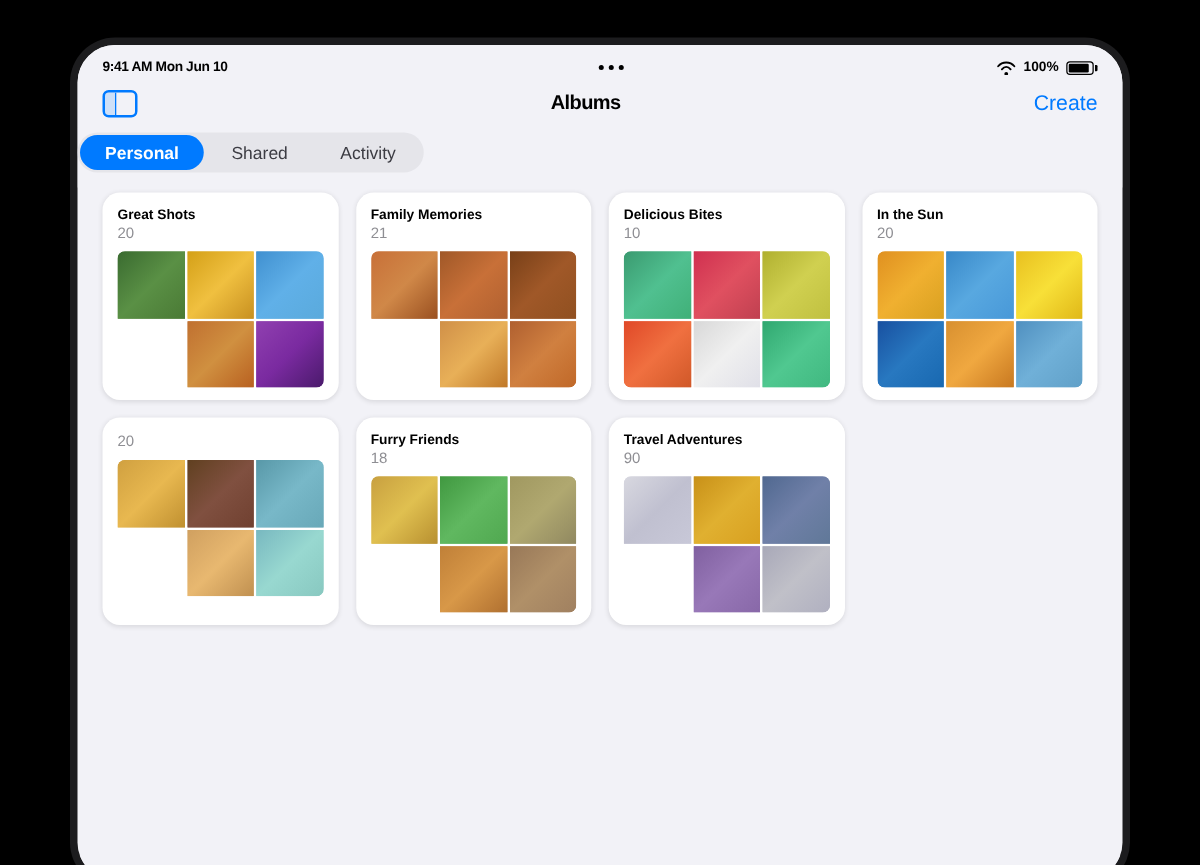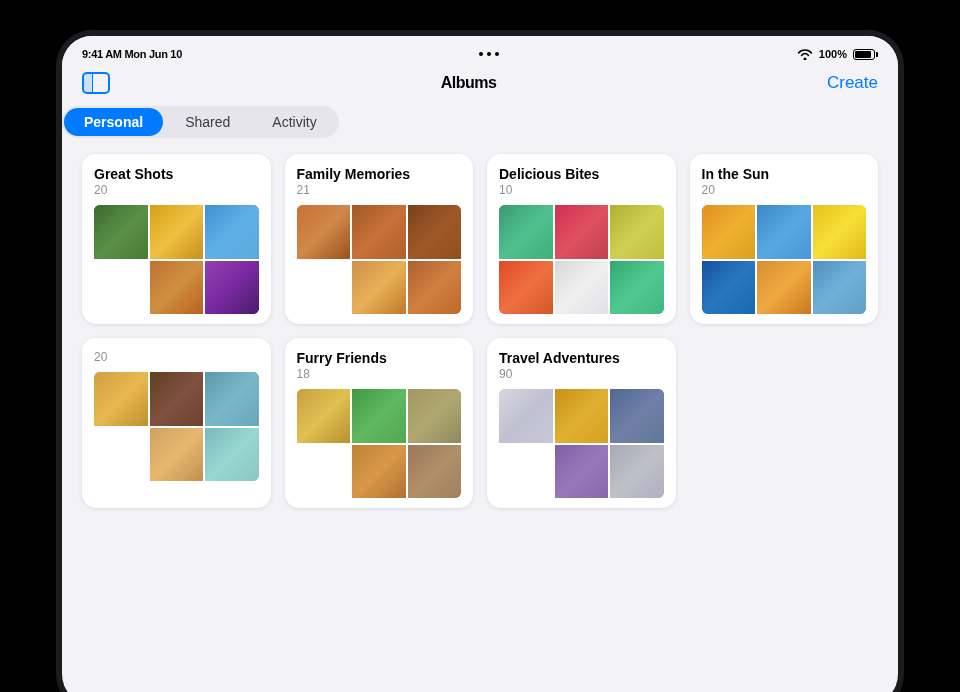--- a/index.html
+++ b/index.html
@@ -208,21 +208,21 @@
       overflow: hidden;
       cursor: pointer;
       box-shadow: 0 1px 4px rgba(0,0,0,0.1);
     }
 
     .album-card-content {
       padding: 12px 12px 10px;
     }
 
     .album-title {
-      font-size: 14px;
+      font-size: 11px;
       font-weight: 600;
       color: #000;
       margin-bottom: 1px;
     }
 
     .album-count {
       font-size: 12px;
       color: #8e8e93;
       margin-bottom: 8px;
     }

